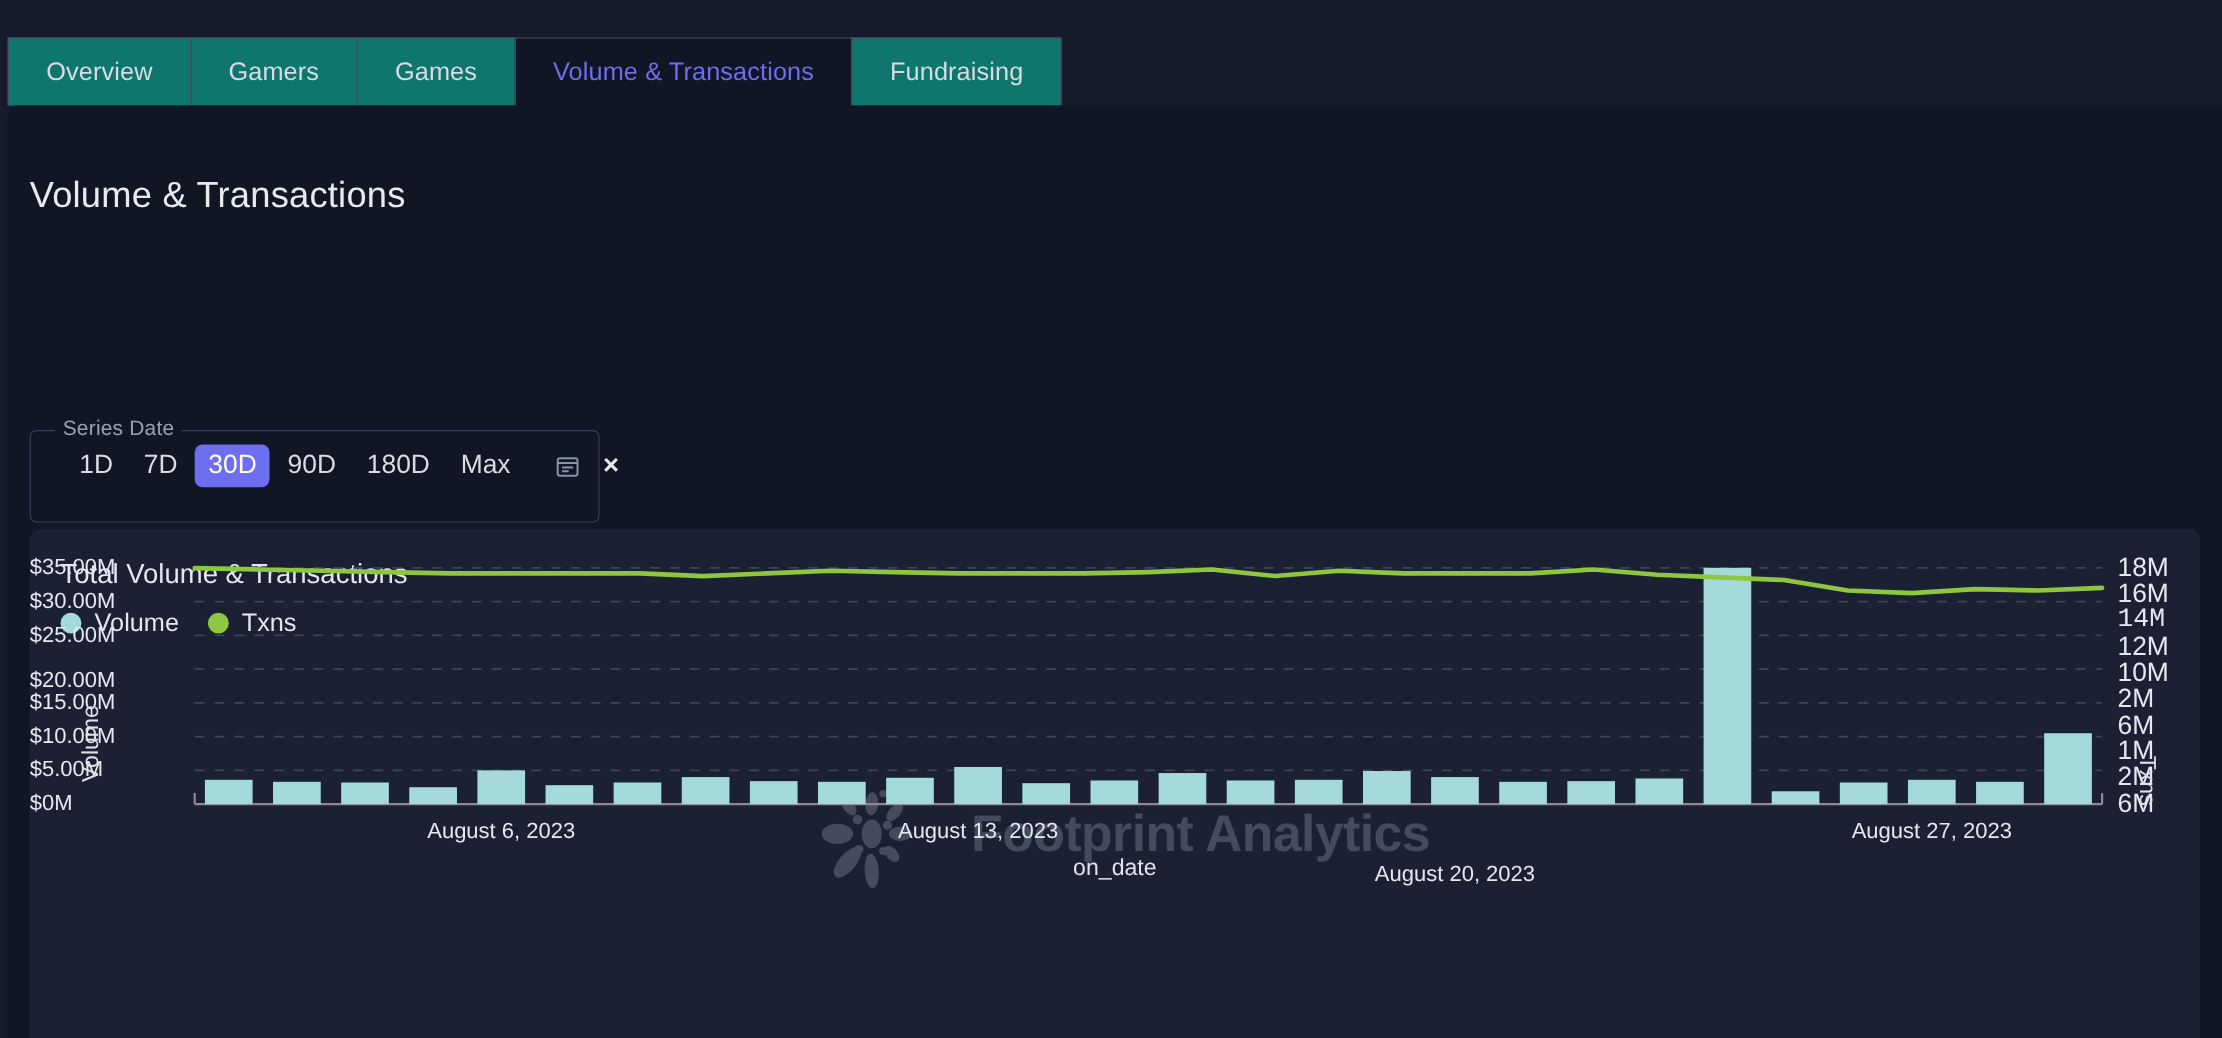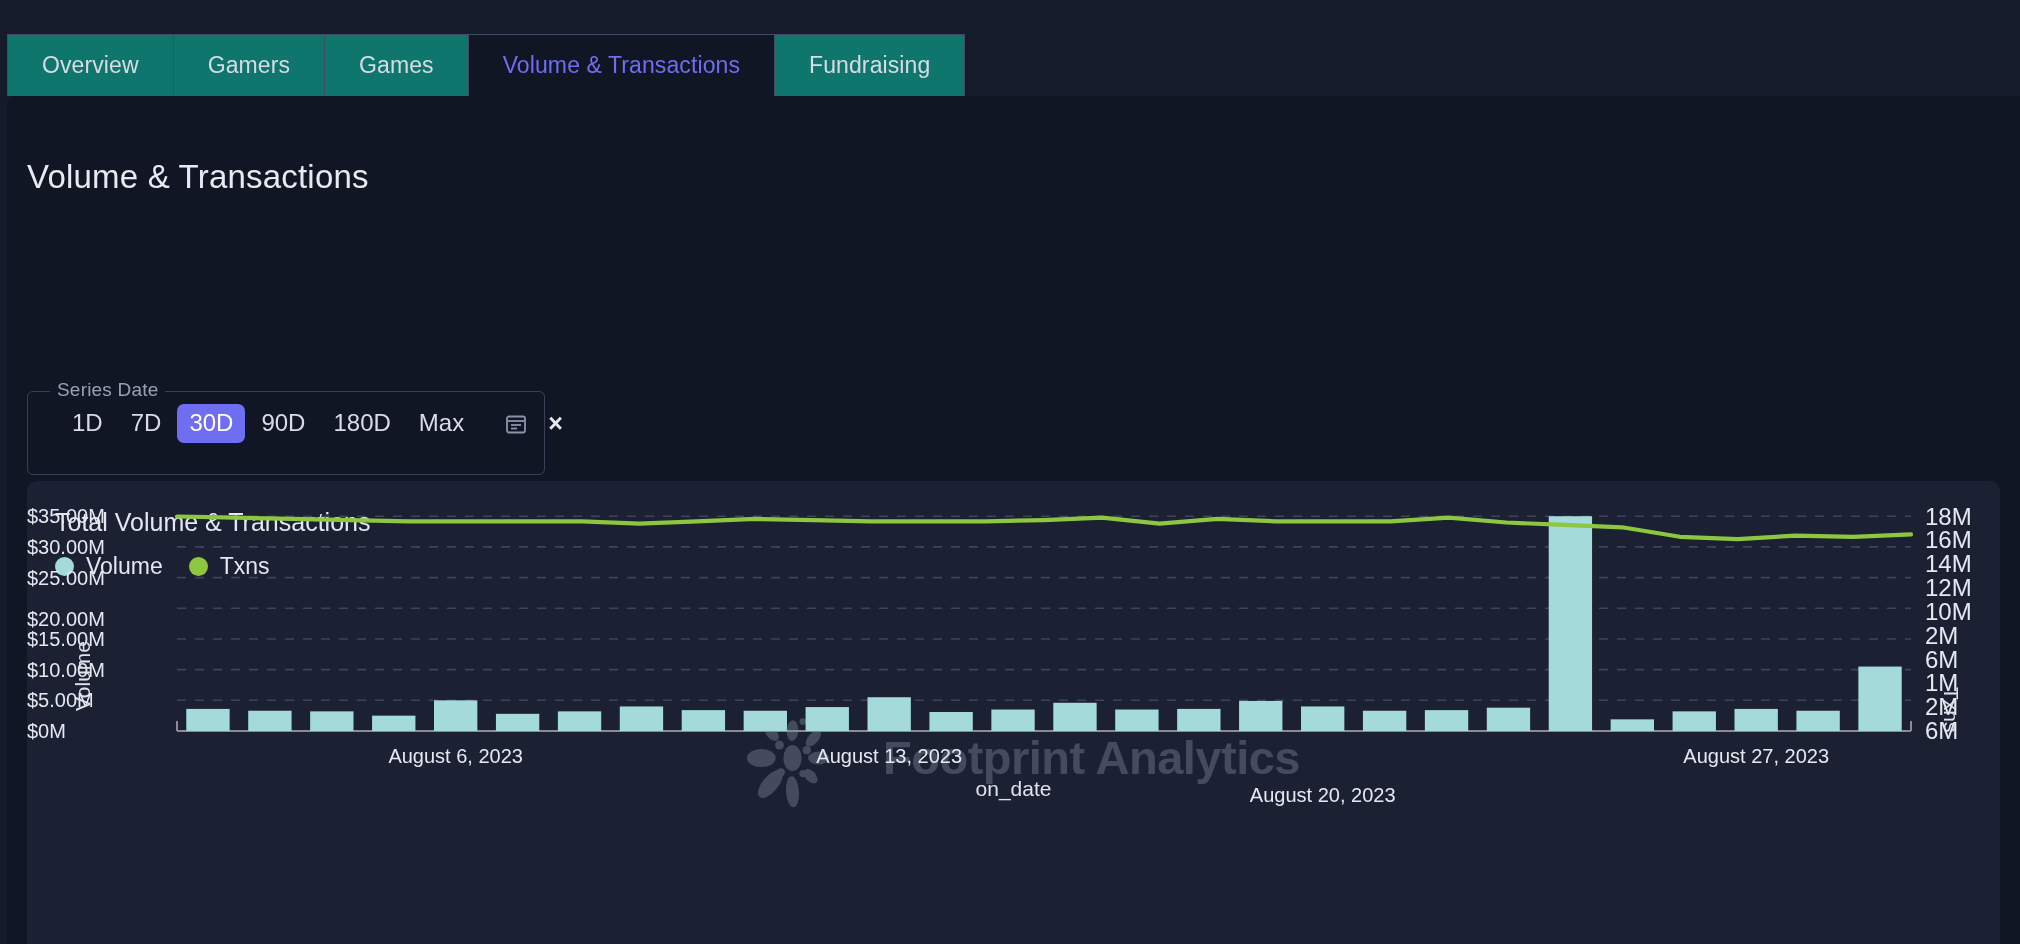--- a/index.html
+++ b/index.html
@@ -292,21 +292,21 @@
             <div class="ytick-left" style="top: 96.5753px; left: 0px; width: 136px;">$25.00M</div>
             <div class="ytick-left" style="top: 65.8904px; left: 0px; width: 136px;">$30.00M</div>
             <div class="ytick-left" style="top: 35.2055px; left: 0px; width: 136px;">$35.00M</div>
             <div class="ytick-right" style="top: 250px; left: 1898px;">6M</div>
             <div class="ytick-right" style="top: 226.17px; left: 1898px;">2M</div>
             <div class="ytick-right" style="top: 202.34px; left: 1898px;">1M</div>
             <div class="ytick-right" style="top: 178.511px; left: 1898px;">6M</div>
             <div class="ytick-right" style="top: 154.681px; left: 1898px;">2M</div>
             <div class="ytick-right" style="top: 130.851px; left: 1898px;">10M</div>
             <div class="ytick-right" style="top: 107.021px; left: 1898px;">12M</div>
-            <div class="ytick-right" style="top: 83.1915px; left: 1898px;">14M</div>
+            <div class="ytick-right" style="top: 83.1915px; left: 1898px; font-family: Liberation Mono, monospace;">14M</div>
             <div class="ytick-right" style="top: 59.3617px; left: 1898px;">16M</div>
             <div class="ytick-right" style="top: 35.5319px; left: 1898px;">18M</div>
             <div class="xtick" style="left: 428.679px; top: 264px;">August 6, 2023</div>
             <div class="xtick" style="left: 862.179px; top: 264px;">August 13, 2023</div>
             <div class="xtick" style="left: 1295.68px; top: 264px; margin-top: 39px;">August 20, 2023</div>
             <div class="xtick" style="left: 1729.18px; top: 264px;">August 27, 2023</div>
           </div>
 
         <div class="axis-title-left">Volume</div>
         <div class="axis-title-right">Txns</div>

